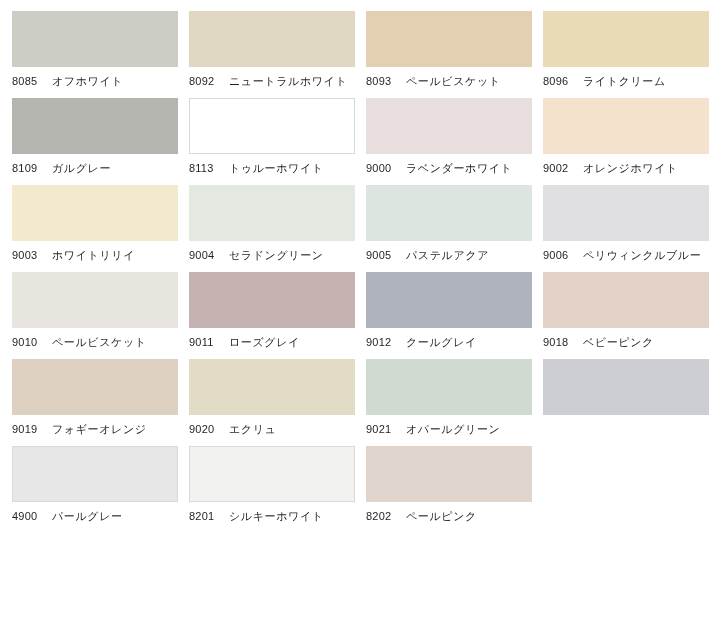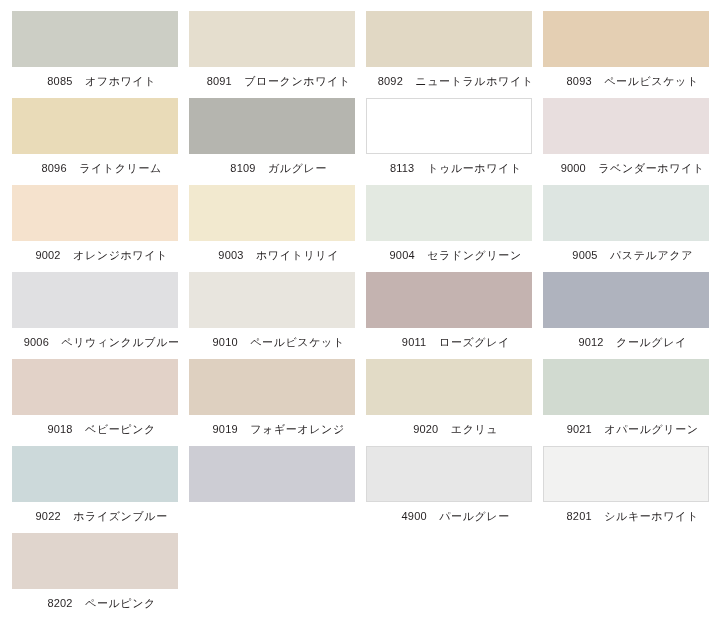--- a/index.html
+++ b/index.html
@@ -18,21 +18,20 @@
     position: relative;
     width: 720px;
     height: 640px;
     box-sizing: border-box;
     padding: 11px 0 12px 12px;
     display: grid;
     grid-template-columns: repeat(4, 177px);
     grid-auto-rows: 87px;
     align-content: start;
     justify-content: start;
-    text-align: center;
   }
   .swatch-cell {
     position: relative;
     width: 177px;
     height: 87px;
     box-sizing: border-box;
   }
   .swatch-chip {
     width: 166px;
     height: 56px;
@@ -66,24 +65,20 @@
     letter-spacing: 0.6px;
   }
 </style>
 </head>
 <body>
 
 <div id="swatch-grid">
     <div class="swatch-cell">
       <div class="swatch-chip" style="background: rgb(204, 206, 197);"></div>
       <div class="swatch-label"><span class="swatch-code">8085</span><span class="swatch-name">オフホワイト</span></div>
-    </div>
-    <div class="swatch-cell">
-      <div class="swatch-chip" style="background: rgb(229, 222, 206);"></div>
-      <div class="swatch-label"><span class="swatch-code">8091</span><span class="swatch-name">ブロークンホワイト</span></div>
     </div>
     <div class="swatch-cell">
       <div class="swatch-chip" style="background: rgb(225, 216, 196);"></div>
       <div class="swatch-label"><span class="swatch-code">8092</span><span class="swatch-name">ニュートラルホワイト</span></div>
     </div>
     <div class="swatch-cell">
       <div class="swatch-chip" style="background: rgb(228, 207, 179);"></div>
       <div class="swatch-label"><span class="swatch-code">8093</span><span class="swatch-name">ペールビスケット</span></div>
     </div>
     <div class="swatch-cell">
@@ -144,24 +139,20 @@
     </div>
     <div class="swatch-cell">
       <div class="swatch-chip" style="background: rgb(226, 219, 198);"></div>
       <div class="swatch-label"><span class="swatch-code">9020</span><span class="swatch-name">エクリュ</span></div>
     </div>
     <div class="swatch-cell">
       <div class="swatch-chip" style="background: rgb(209, 218, 208);"></div>
       <div class="swatch-label"><span class="swatch-code">9021</span><span class="swatch-name">オパールグリーン</span></div>
     </div>
     <div class="swatch-cell">
-      <div class="swatch-chip" style="background: rgb(204, 217, 218);"></div>
-      <div class="swatch-label"><span class="swatch-code">9022</span><span class="swatch-name">ホライズンブルー</span></div>
-    </div>
-    <div class="swatch-cell">
       <div class="swatch-chip" style="background: rgb(205, 205, 212);"></div>
     </div>
     <div class="swatch-cell">
       <div class="swatch-chip bordered" style="background: rgb(231, 231, 231);"></div>
       <div class="swatch-label"><span class="swatch-code">4900</span><span class="swatch-name">パールグレー</span></div>
     </div>
     <div class="swatch-cell">
       <div class="swatch-chip bordered" style="background: rgb(242, 242, 241);"></div>
       <div class="swatch-label"><span class="swatch-code">8201</span><span class="swatch-name">シルキーホワイト</span></div>
     </div>

